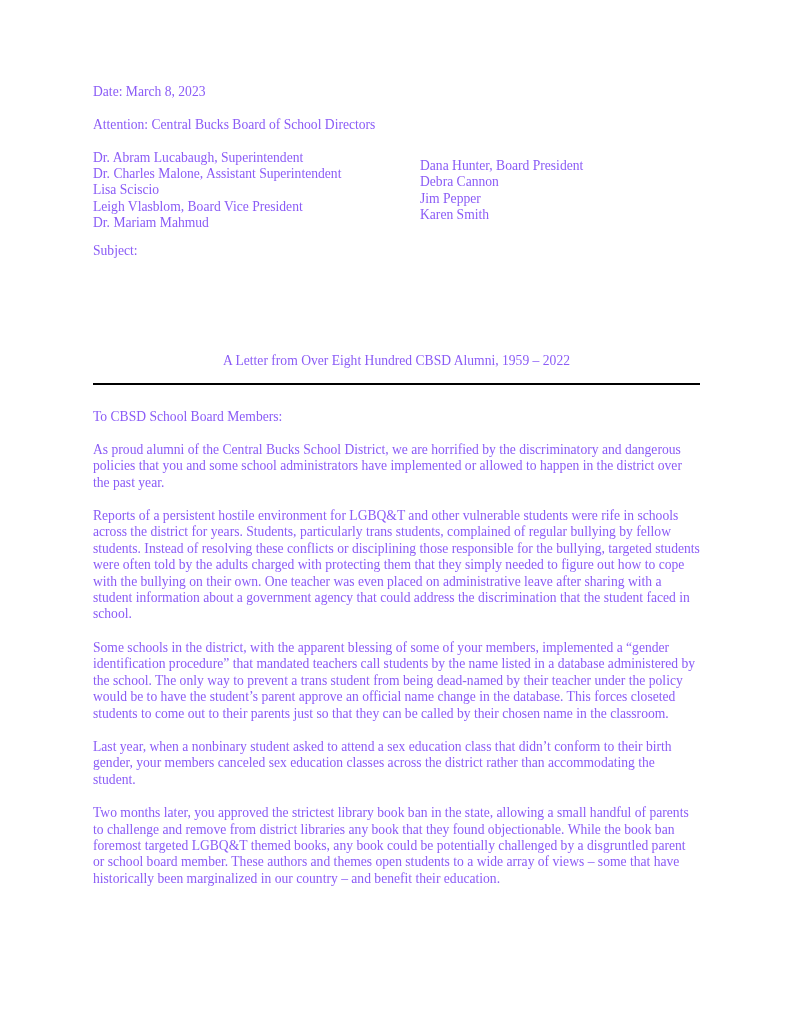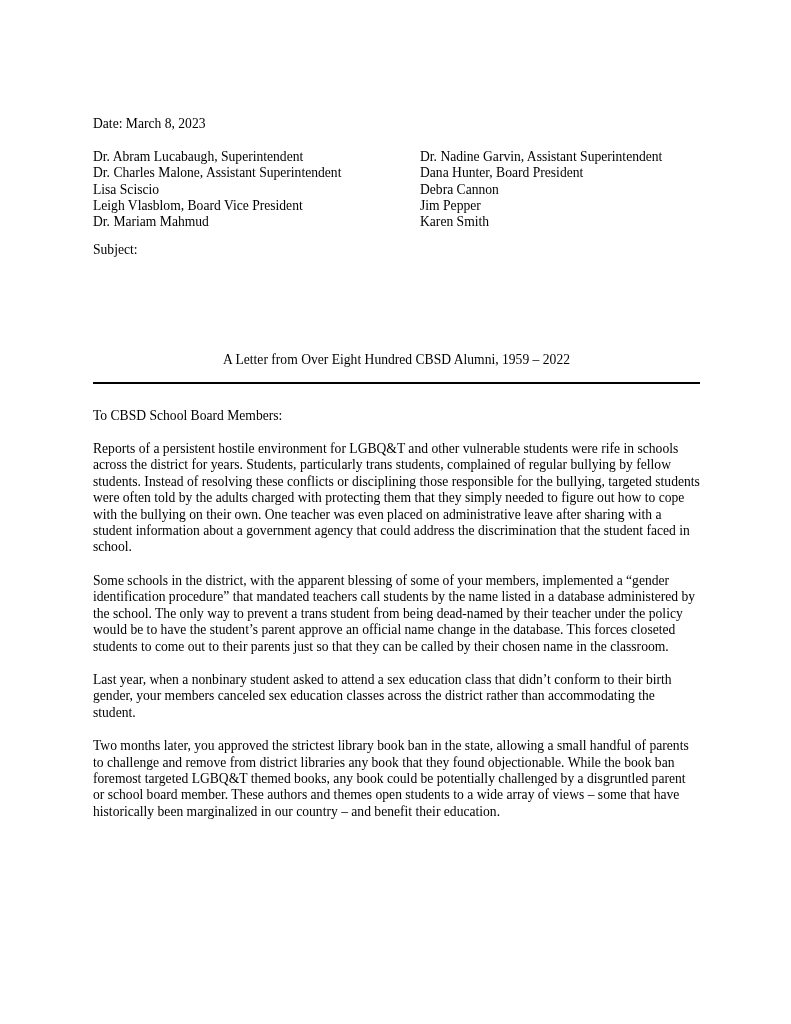--- a/index.html
+++ b/index.html
@@ -6,25 +6,25 @@
     margin: 0;
     padding: 0;
     background: #ffffff;
   }
   .letter-page {
     position: relative;
     width: 791px;
     height: 1024px;
     box-sizing: border-box;
     background: #ffffff;
-    padding: 116px 91px 40px 93px;
+    padding: 84px 91px 40px 93px;
     font-family: "Liberation Serif", "DejaVu Serif", serif;
     font-size: 13.6px;
     line-height: 16.4px;
-    color: #000000;
+    color: #8b5cf6;
     overflow: hidden;
   }
   .line-block {
     margin: 0 0 16.4px 0;
     white-space: pre-wrap;
   }
   .recipients {
     display: flex;
     flex-direction: row;
     margin: 0 0 11px 0;
@@ -67,45 +67,46 @@
     text-align: left;
   }
 </style>
 </head>
 <body>
 
 <div class="letter-page">
 
   <div class="line-block">Date: March 8, 2023</div>
 
+  <div class="line-block">Attention: Central Bucks Board of School Directors</div>
 
   <div class="recipients">
     <div class="col-left">
       <div class="recipient-line">Dr. Abram Lucabaugh, Superintendent</div>
       <div class="recipient-line">Dr. Charles Malone, Assistant Superintendent</div>
       <div class="recipient-line">Lisa Sciscio</div>
       <div class="recipient-line">Leigh Vlasblom, Board Vice President</div>
       <div class="recipient-line">Dr. Mariam Mahmud</div>
     </div>
     <div class="col-right">
-      <div class="recipient-line">Dr. Nadine Garvin, Assistant Superintendent</div>
       <div class="recipient-line">Dana Hunter, Board President</div>
       <div class="recipient-line">Debra Cannon</div>
       <div class="recipient-line">Jim Pepper</div>
       <div class="recipient-line">Karen Smith</div>
     </div>
   </div>
 
   <div class="subject-row">
     <div class="subject-label">Subject:</div>
     <div class="subject-text">A Letter from Over Eight Hundred CBSD Alumni, 1959 – 2022</div>
   </div>
 
   <hr class="divider-rule">
 
   <div class="salutation">To CBSD School Board Members:</div>
 
+  <p class="body-paragraph">As proud alumni of the Central Bucks School District, we are horrified by the discriminatory and dangerous policies that you and some school administrators have implemented or allowed to happen in the district over the past year.</p>
   <p class="body-paragraph">Reports of a persistent hostile environment for LGBQ&amp;T and other vulnerable students were rife in schools across the district for years. Students, particularly trans students, complained of regular bullying by fellow students. Instead of resolving these conflicts or disciplining those responsible for the bullying, targeted students were often told by the adults charged with protecting them that they simply needed to figure out how to cope with the bullying on their own. One teacher was even placed on administrative leave after sharing with a student information about a government agency that could address the discrimination that the student faced in school.</p>
   <p class="body-paragraph">Some schools in the district, with the apparent blessing of some of your members, implemented a “gender identification procedure” that mandated teachers call students by the name listed in a database administered by the school. The only way to prevent a trans student from being dead-named by their teacher under the policy would be to have the student’s parent approve an official name change in the database. This forces closeted students to come out to their parents just so that they can be called by their chosen name in the classroom.</p>
   <p class="body-paragraph">Last year, when a nonbinary student asked to attend a sex education class that didn’t conform to their birth gender, your members canceled sex education classes across the district rather than accommodating the student.</p>
   <p class="body-paragraph">Two months later, you approved the strictest library book ban in the state, allowing a small handful of parents to challenge and remove from district libraries any book that they found objectionable. While the book ban foremost targeted LGBQ&amp;T themed books, any book could be potentially challenged by a disgruntled parent or school board member. These authors and themes open students to a wide array of views – some that have historically been marginalized in our country – and benefit their education.</p>
 
 </div>
 
 </body></html>

